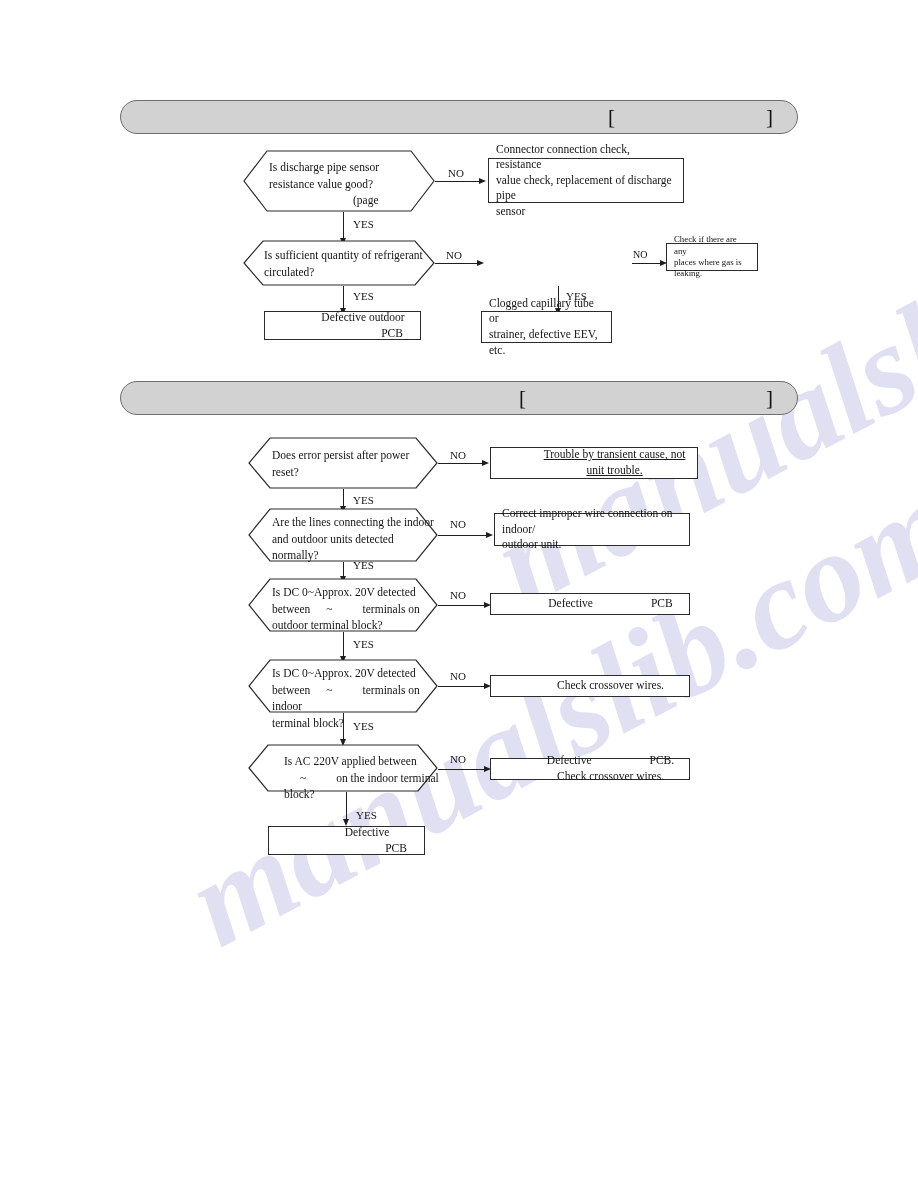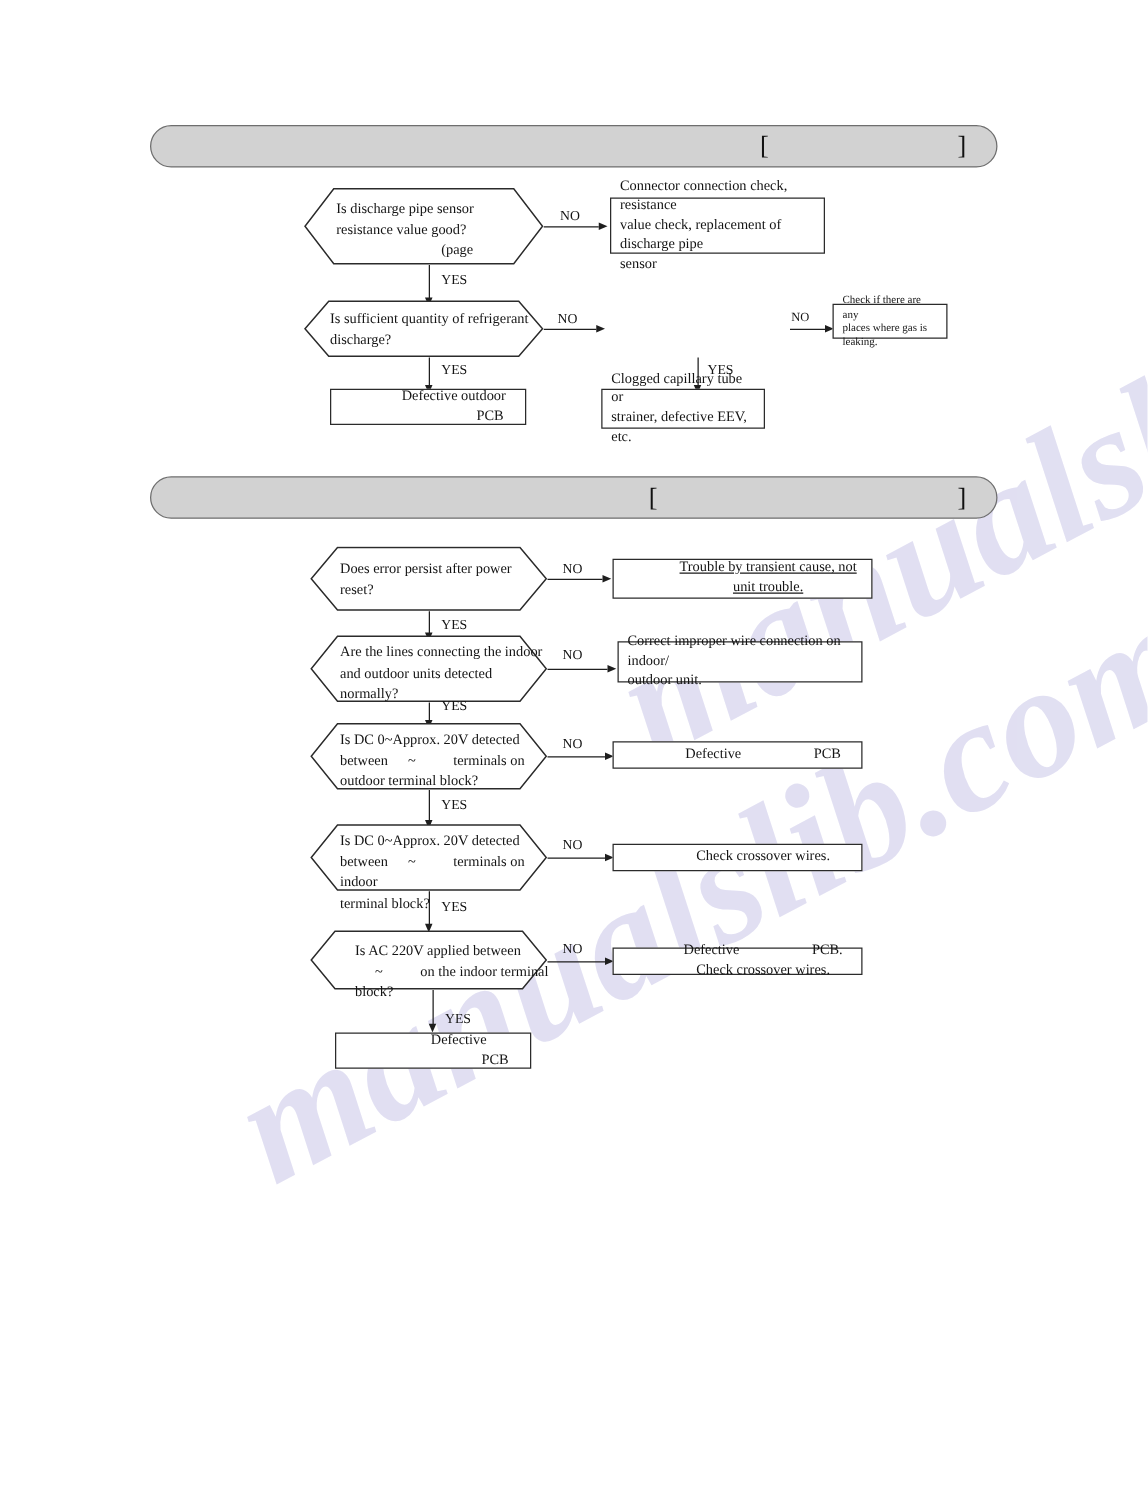--- a/index.html
+++ b/index.html
@@ -165,39 +165,39 @@
       <span class="indent-line">Is discharge pipe sensor</span>
       <span class="indent-line">resistance value good?</span>
       <span class="indent-line pad-left-sm" style="padding-left:84px;">(page</span>
     </div>
   </div>
 
   <div class="line-h" style="left:435px; top:181px; width:44px;"></div>
   <div class="arrow-right" style="left:479px; top:177.5px;"></div>
   <div class="edge-label" style="left:448px; top:167px;">NO</div>
 
-  <div class="node rect-node" style="left:488px; top:158px; width:172px; height:45px;">
+  <div class="node rect-node" style="left:488px; top:158px; width:196px; height:45px;">
     <span class="txt">
       <span>Connector connection check, resistance</span><br>
       <span>value check, replacement of discharge pipe</span><br>
       <span>sensor</span>
     </span>
   </div>
 
   <div class="line-v" style="left:343px; top:212px; height:28px;"></div>
   <div class="arrow-down" style="left:339.5px; top:238px;"></div>
   <div class="edge-label" style="left:353px; top:218px;">YES</div>
 
   <div class="node hex-node" style="left:243px; top:240px; width:192px; height:46px;">
     <svg width="192" height="46" viewBox="0 0 192 46">
       <polygon points="20,1 172,1 191,23 172,45 20,45 1,23" fill="#ffffff" stroke="#2b2b2b" stroke-width="1.2"></polygon>
     </svg>
     <div class="hex-label" style="left:21px; top:7px; width:168px;">
       <span class="indent-line">Is sufficient quantity of refrigerant</span>
-      <span class="indent-line">discharge?</span>
+      <span class="indent-line">circulated?</span>
     </div>
   </div>
 
   <div class="line-h" style="left:435px; top:263px; width:42px;"></div>
   <div class="arrow-right" style="left:477px; top:259.5px;"></div>
   <div class="edge-label" style="left:446px; top:249px;">NO</div>
 
 
   <div class="line-h" style="left:632px; top:263px; width:28px;"></div>
   <div class="arrow-right" style="left:660px; top:259.5px;"></div>

